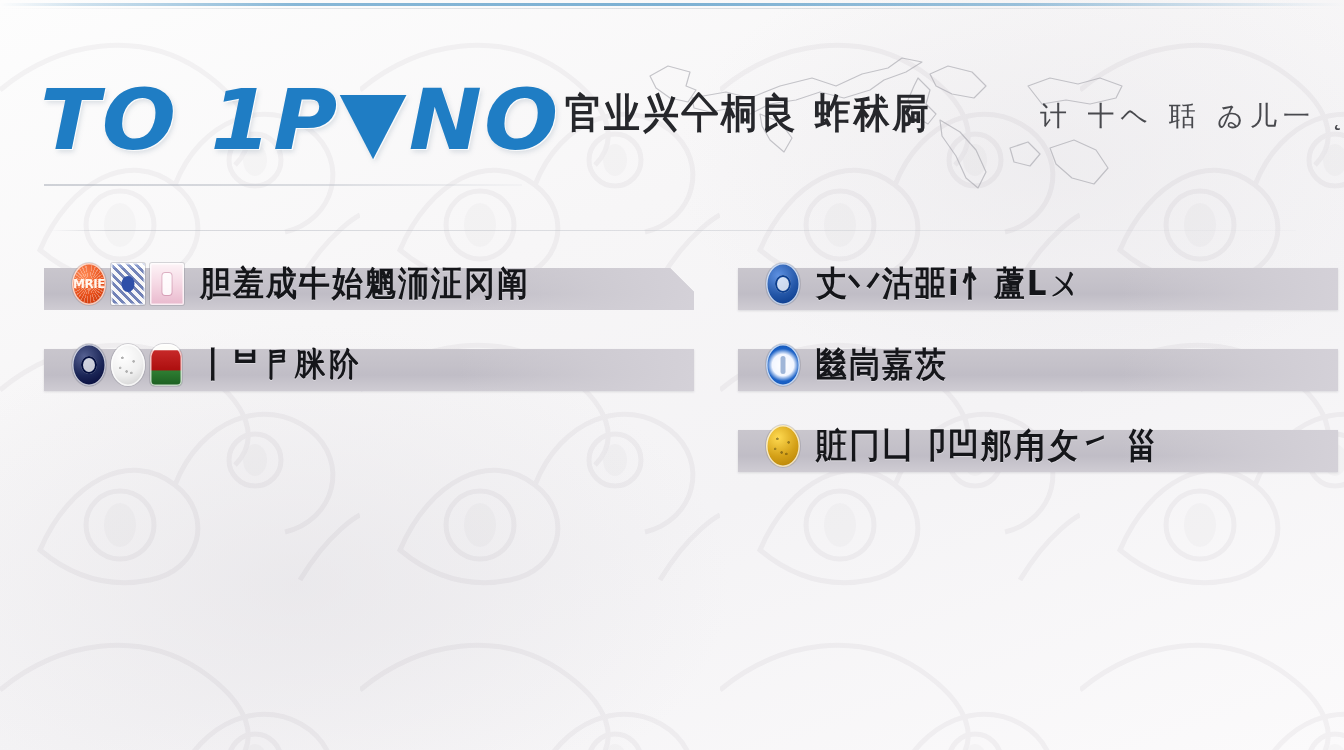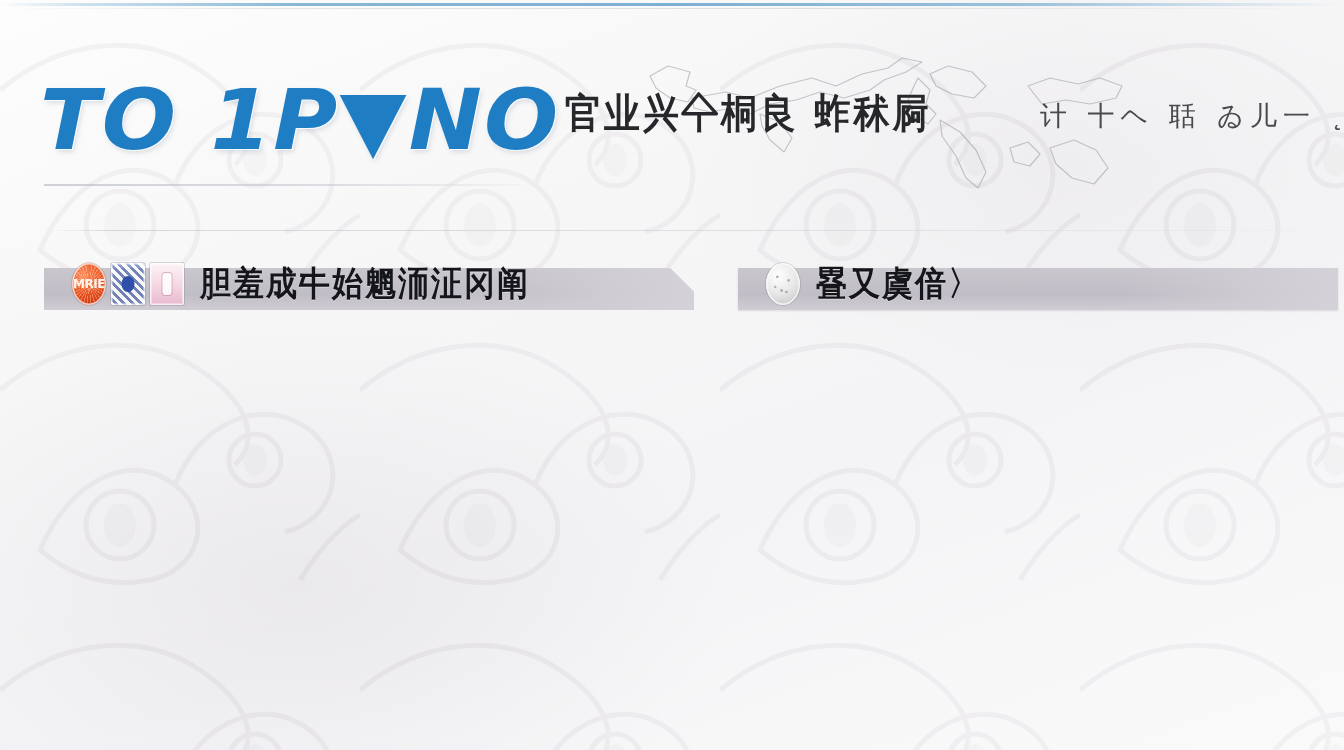--- a/index.html
+++ b/index.html
@@ -353,28 +353,65 @@
               <span class="ic-ring"></span>
               <span class="ic-core" style="width: 13px; height: 16px; background: rgb(47, 79, 168);"></span>
             </span>
             <span class="ic ic-sq" style="width: 34px; height: 42px; background: linear-gradient(rgb(253, 244, 247) 0%, rgb(246, 219, 230) 45%, rgb(233, 185, 205) 100%);">
               <span class="ic-ring"></span>
               <span class="ic-core" style="width: 9px; height: 22px; border-radius: 3px; background: rgba(255, 255, 255, 0.85); box-shadow: rgba(190, 120, 150, 0.5) 0px 0px 0px 1px;"></span>
             </span>
           </div>
           <div class="row-label">胆羞成㐄始魍洏泟冈阐</div>
         </div>
+        <div class="row">
+          <div class="row-bar" style="width: 650px;"></div>
+          <div class="row-icons">
+            <span class="ic ic-ell" style="width: 34px; height: 42px; background: radial-gradient(circle at 36% 30%, rgb(85, 96, 145) 0%, rgb(27, 38, 87) 52%, rgb(0, 0, 47) 100%);">
+              <span class="ic-ring"></span>
+              <span class="ic-core" style="width: 16px; height: 18px; background: rgba(255, 255, 255, 0.75); box-shadow: rgb(2, 13, 62) 0px 0px 0px 2px inset;"></span>
+            </span>
+            <span class="ic ic-ell" style="width: 34px; height: 42px; background: radial-gradient(circle at 36% 30%, rgb(255, 255, 255) 0%, rgb(239, 239, 239) 52%, rgb(199, 199, 199) 100%);">
+              <span class="ic-ring"></span>
+              <span class="ic-dots"></span>
+            </span>
+            <span class="ic ic-badge" style="width: 32px; height: 42px; background: linear-gradient(rgb(253, 253, 250) 0%, rgb(253, 253, 250) 14%, rgb(198, 40, 40) 16%, rgb(173, 15, 15) 62%, rgb(46, 125, 50) 64%, rgb(27, 94, 32) 100%);">
+              <span class="ic-ring"></span>
+            </span>
+          </div>
+          <div class="row-label">丨ᄇ𠁣脒阶</div>
+        </div>
       </div>
     <div class="column right" id="col-right">
         <div class="row">
           <div class="row-bar" style="width: 600px;"></div>
           <div class="row-icons">
-            <span class="ic ic-ell" style="width: 34px; height: 42px; background: radial-gradient(circle at 36% 30%, rgb(255, 255, 255) 0%, rgb(230, 230, 230) 52%, rgb(190, 190, 190) 100%);">
-              <span class="ic-ring"></span>
-              <span class="ic-dots"></span>
+            <span class="ic ic-ell" style="width: 34px; height: 42px; background: radial-gradient(circle at 36% 30%, rgb(94, 145, 226) 0%, rgb(36, 87, 168) 52%, rgb(0, 47, 128) 100%);">
+              <span class="ic-ring"></span>
+              <span class="ic-core" style="width: 16px; height: 18px; background: rgba(255, 255, 255, 0.75); box-shadow: rgb(11, 62, 143) 0px 0px 0px 2px inset;"></span>
             </span>
           </div>
-          <div class="row-label">疂又虞偣〉</div>
+          <div class="row-label">丈丷沽臦ⅰ忄蘆Lㄨ</div>
+        </div>
+        <div class="row">
+          <div class="row-bar" style="width: 600px;"></div>
+          <div class="row-icons">
+            <span class="ic ic-ell" style="width: 34px; height: 42px; background: radial-gradient(circle, rgb(255, 255, 255) 0%, rgb(242, 246, 255) 40%, rgb(29, 99, 199) 60%, rgb(0, 69, 169) 100%);">
+              <span class="ic-ring"></span>
+              <span class="ic-core" style="width: 5px; height: 18px; border-radius: 3px; background: rgb(159, 182, 216);"></span>
+            </span>
+          </div>
+          <div class="row-label">㡭峝嘉茨</div>
+        </div>
+        <div class="row">
+          <div class="row-bar" style="width: 600px;"></div>
+          <div class="row-icons">
+            <span class="ic ic-ell" style="width: 34px; height: 42px; background: radial-gradient(circle at 36% 30%, rgb(255, 218, 81) 0%, rgb(212, 160, 23) 52%, rgb(172, 120, 0) 100%);">
+              <span class="ic-ring"></span>
+              <span class="ic-dots" style="opacity: 0.75;"></span>
+            </span>
+          </div>
+          <div class="row-label">賍冂凵卩凹郍甪攵㇀ 甾</div>
         </div>
       </div>
   </div>
 
 </div>
 
 </body></html>

